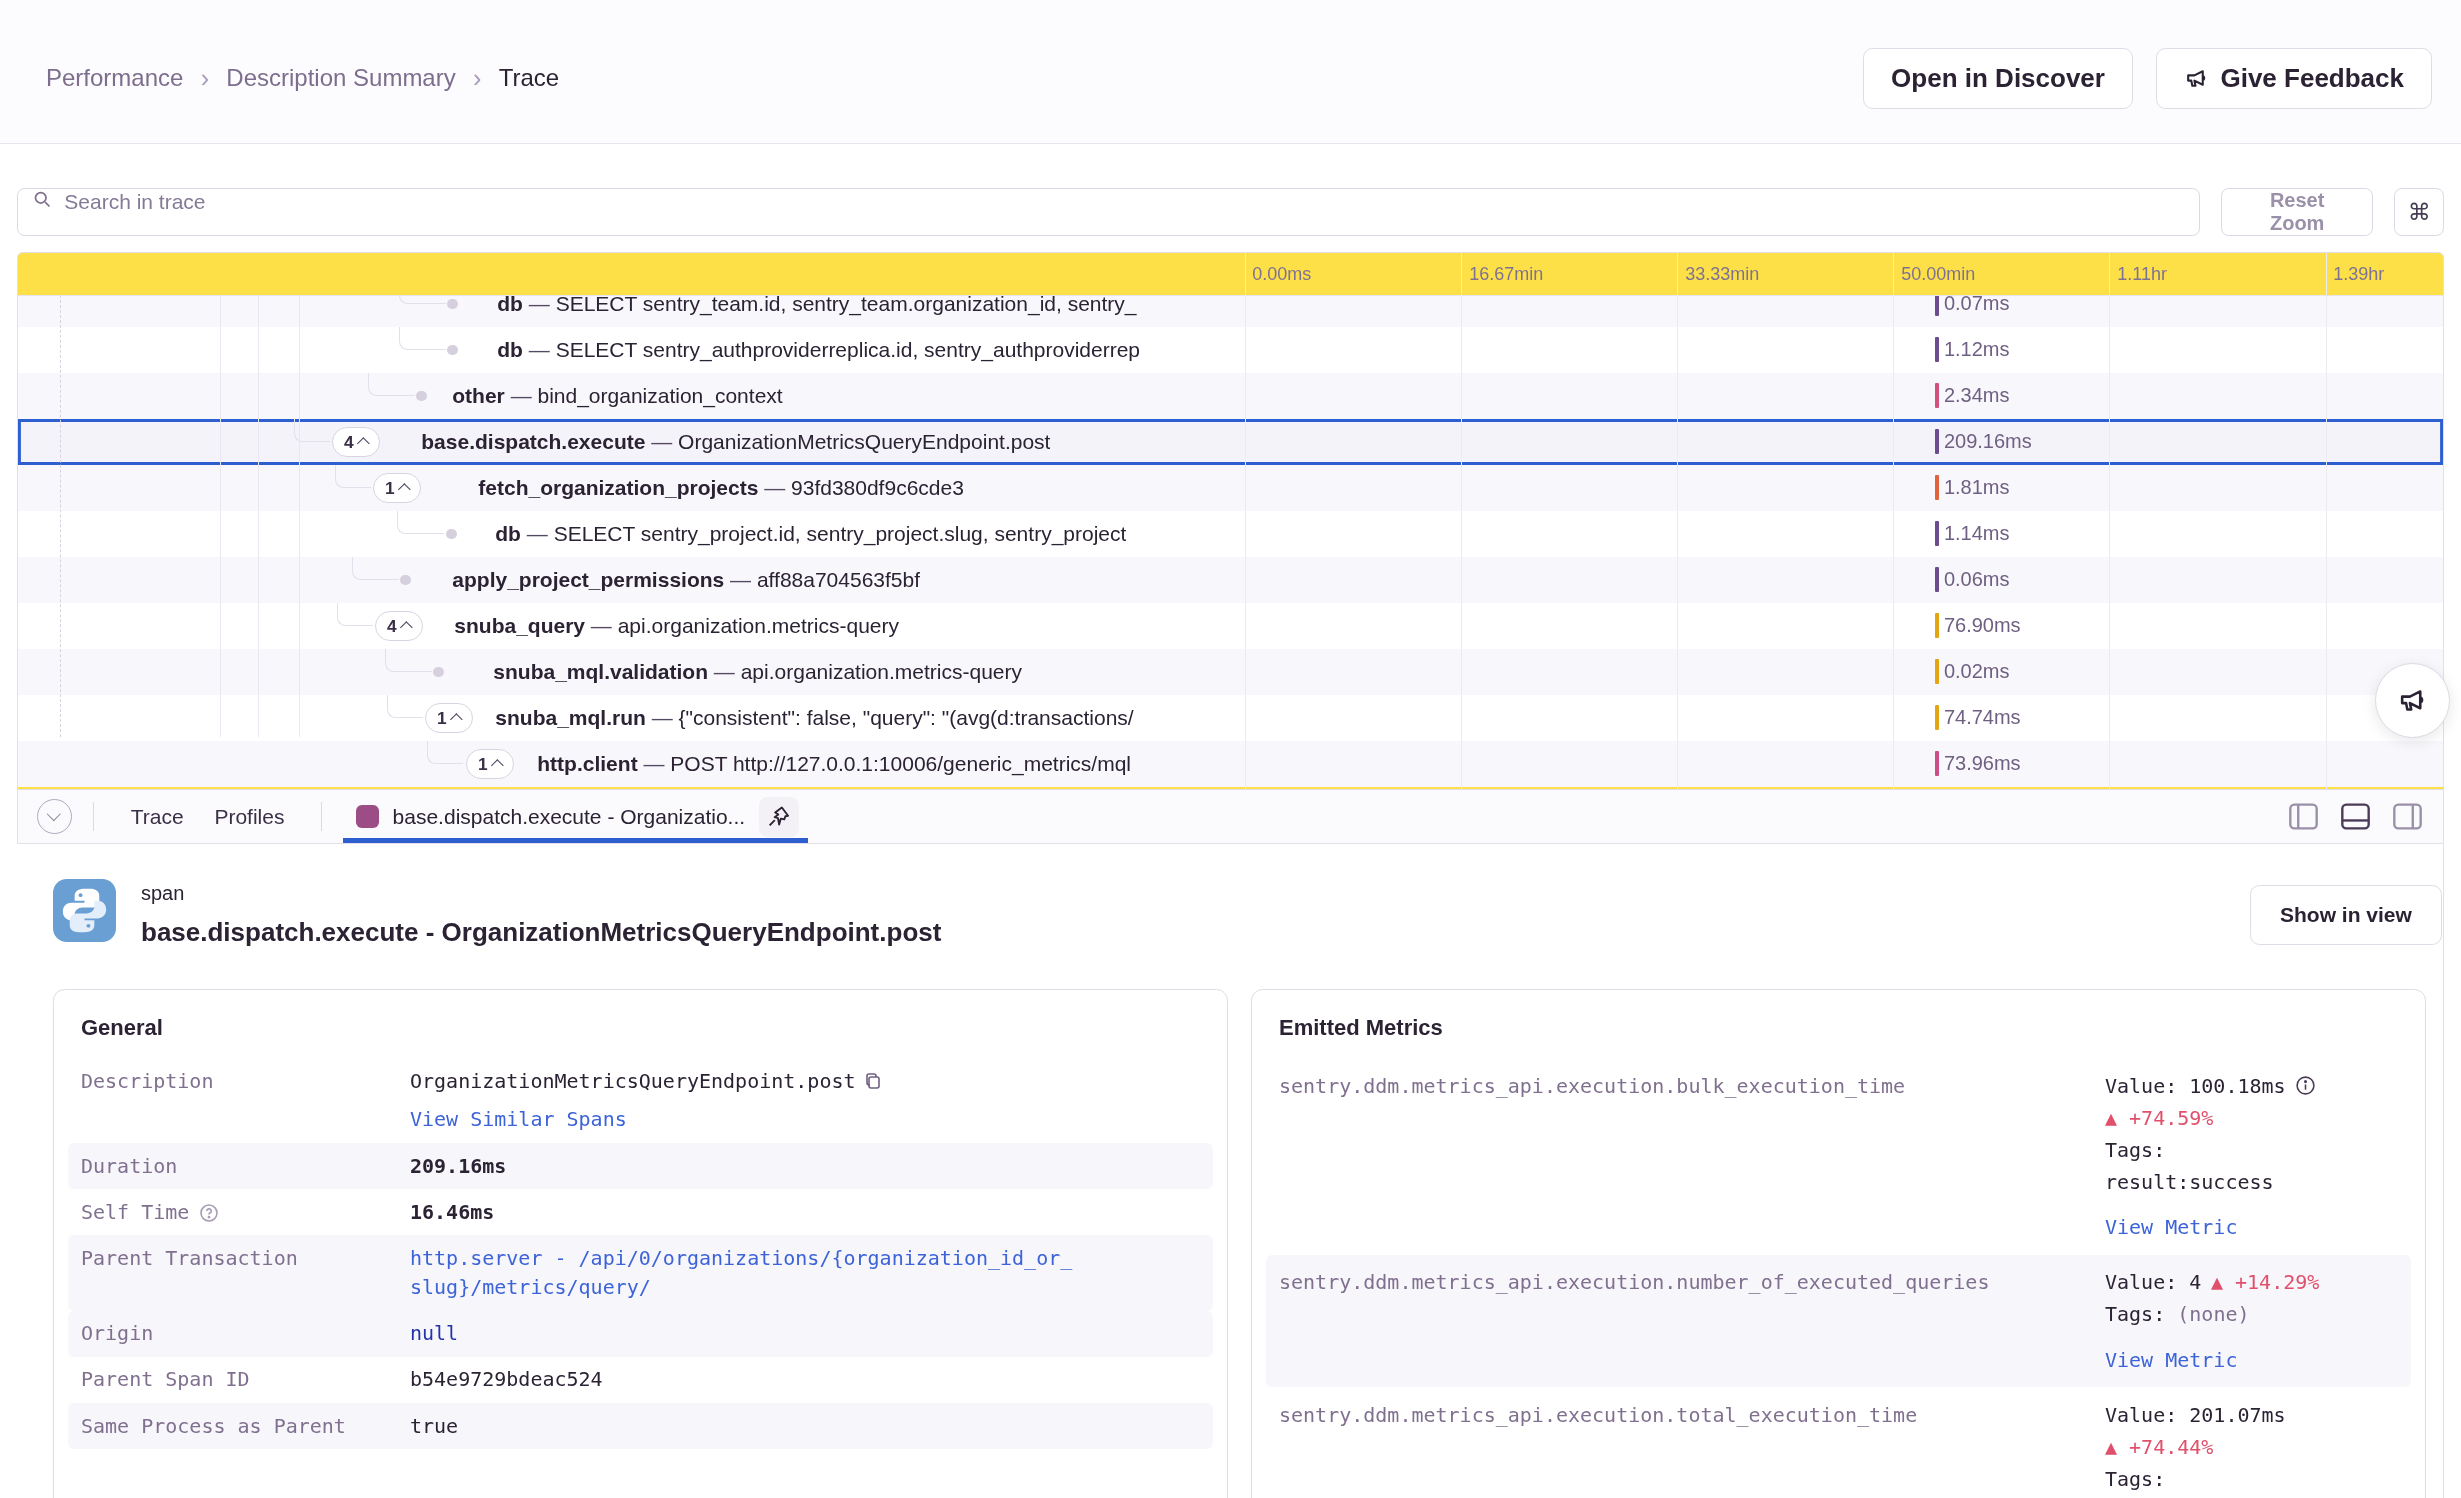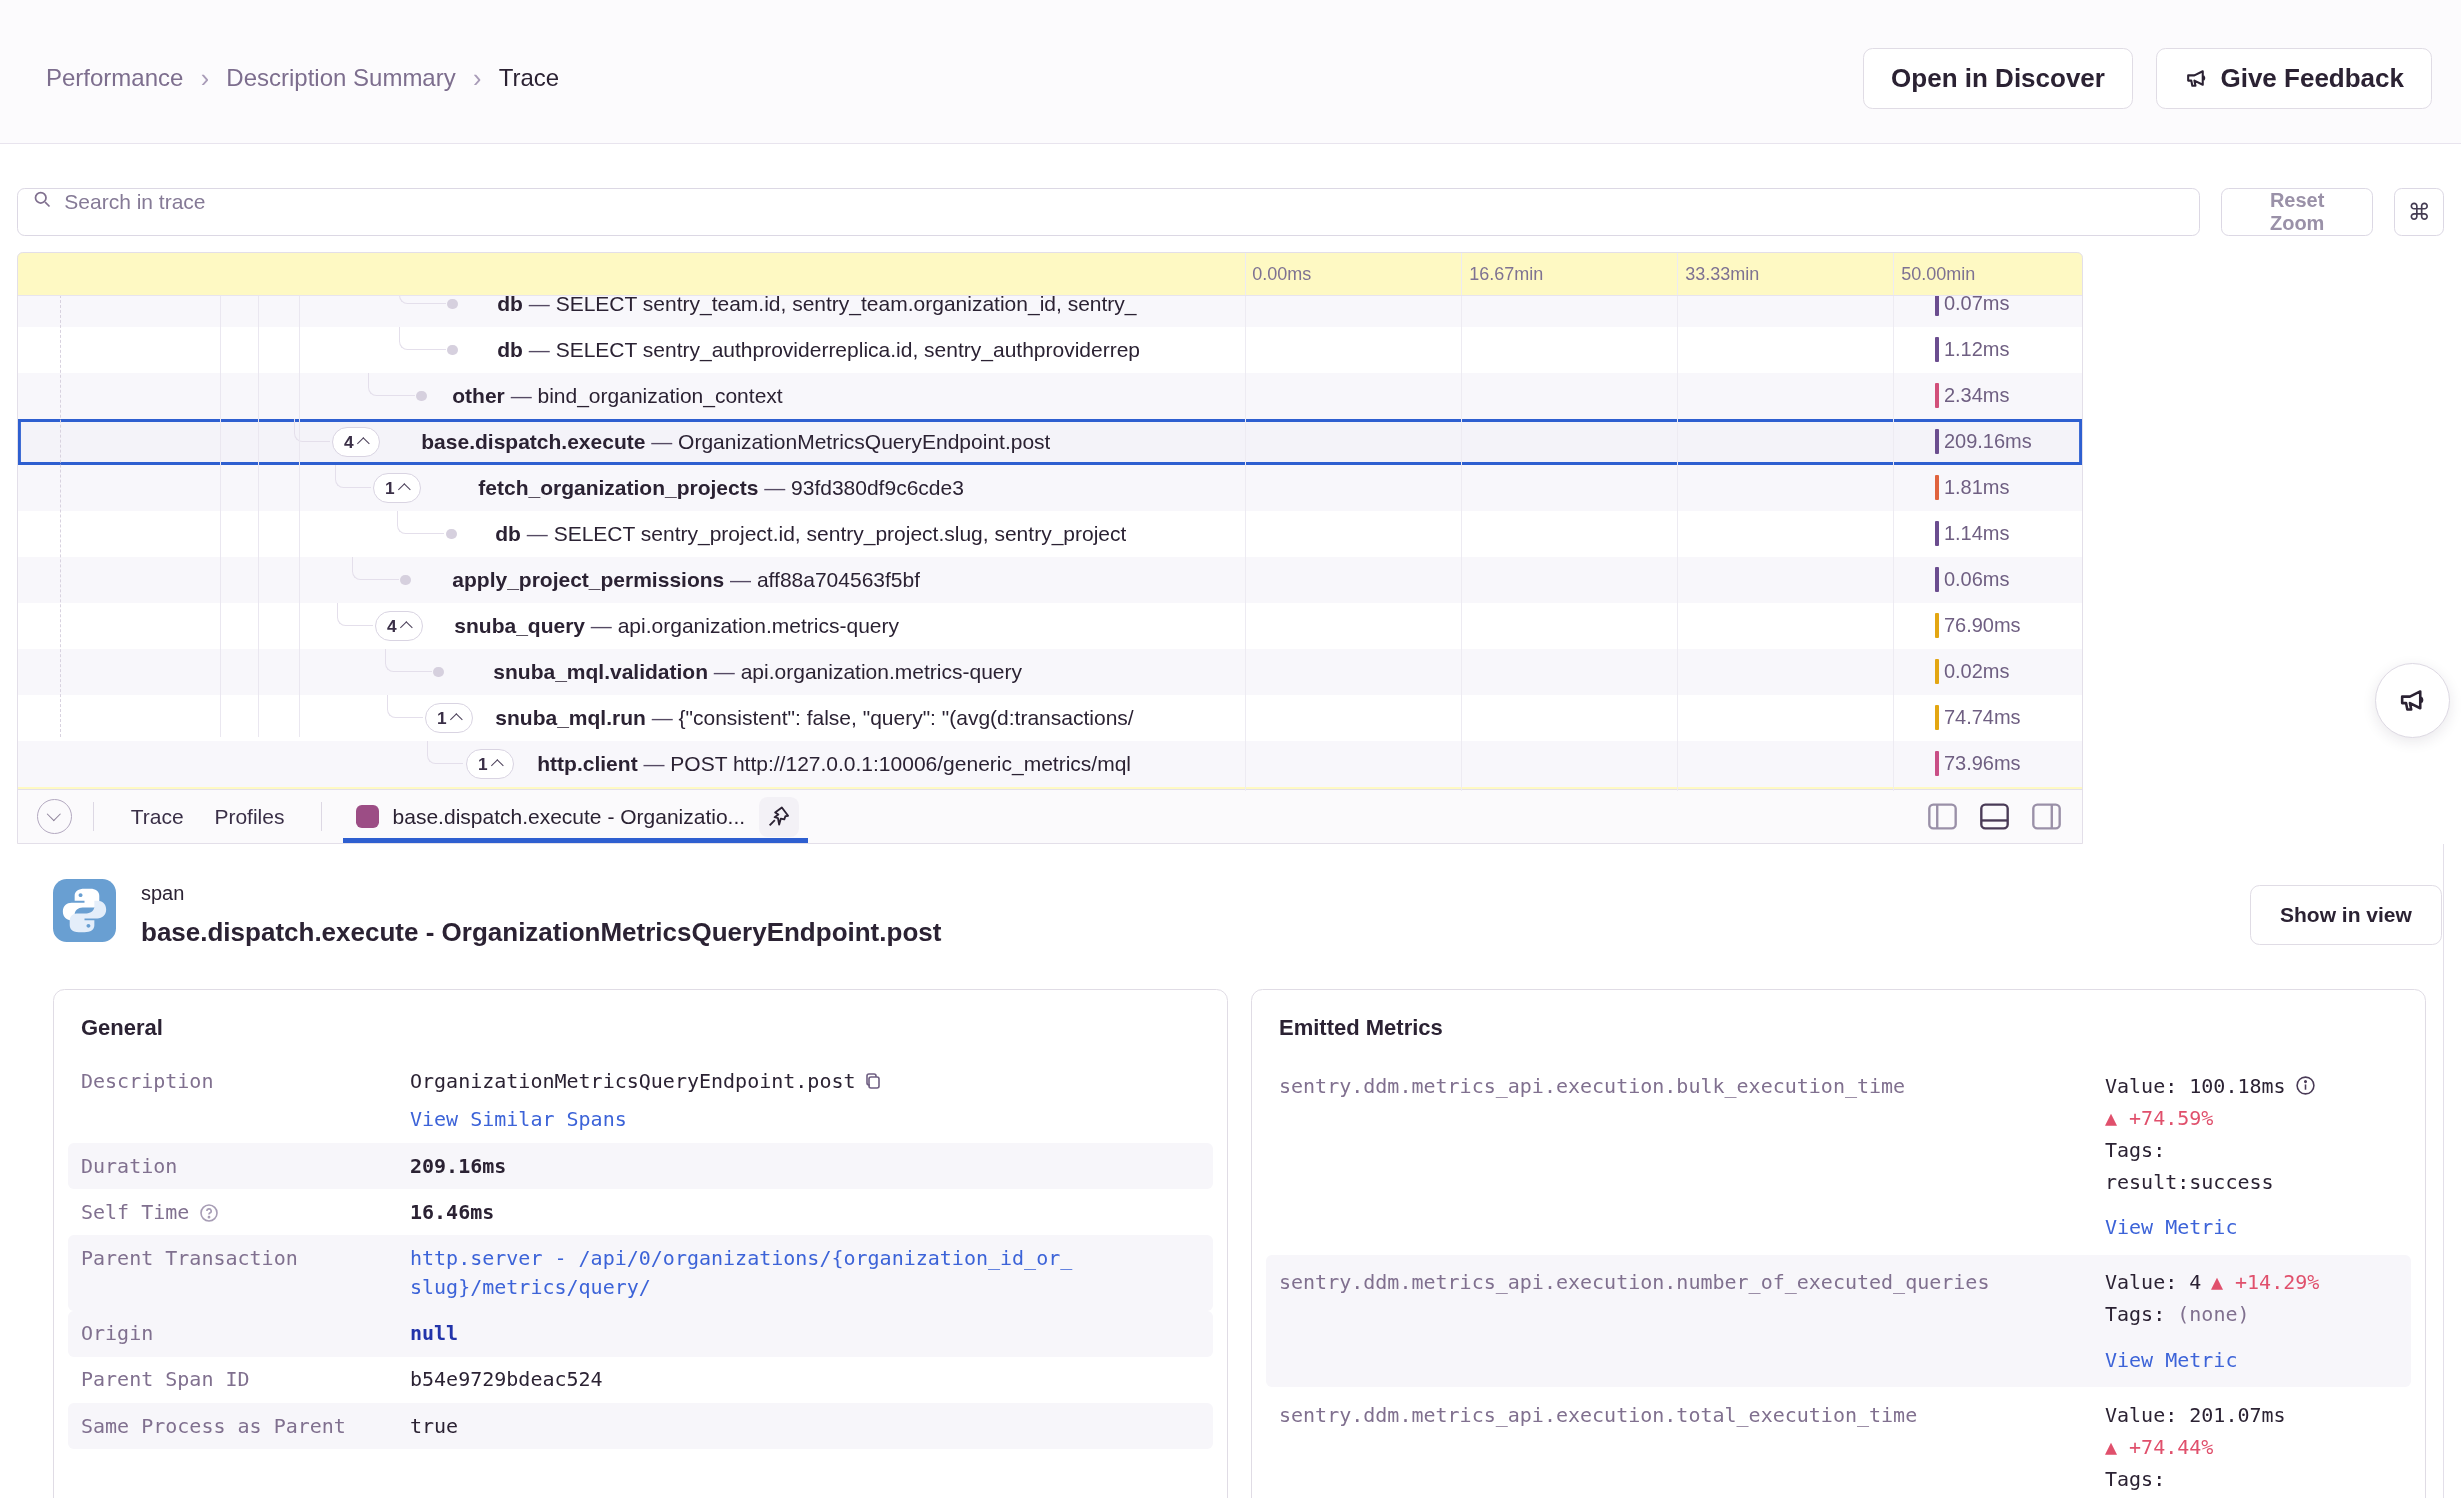--- a/index.html
+++ b/index.html
@@ -20,22 +20,22 @@
   .searchrow{position:absolute;left:17.3px;top:188px;width:2427px;height:48px;display:flex;gap:21px}
   .searchbox{flex:0 0 auto;width:2183px;height:48px;border:1px solid #dcd8e4;border-radius:7.7px;background:#fff;
              display:flex;align-items:flex-start;padding:0 13.4px;box-sizing:border-box;gap:9.6px}
   .searchbox input{border:none;outline:none;flex:1;font-size:21px;font-family:inherit;color:#2b2233;background:transparent}
   .searchbox input::placeholder{color:#857a96}
   .reset-btn{height:48px;padding:0 23px;border:1px solid #dcd8e4;border-radius:7.7px;background:#fff;
              font-size:20px;font-weight:bold;color:#9a91a8;cursor:pointer;font-family:inherit}
   .cmd-btn{width:54px;height:48px;border:1px solid #dcd8e4;border-radius:7.7px;background:#fff;font-size:23px;
            color:#443c52;cursor:pointer;font-family:"DejaVu Sans",sans-serif}
   
-  .trace-wrap{position:absolute;left:17.3px;top:252px;width:2066px;height:592px;border:1px solid #e3dfe9;
-              box-sizing:border-box;background:#fef9c3;border-radius:5.8px 5.8px 0 0}
+  .trace-wrap{position:absolute;left:17.3px;top:252px;width:2427px;height:592px;border:1px solid #e3dfe9;
+              box-sizing:border-box;background:#fde047;border-radius:5.8px 5.8px 0 0}
   .trace-grid{position:absolute;left:0;top:0;right:0;height:538px;overflow:hidden}
   .gl{position:absolute;top:0;bottom:0;width:1px;background:#edebf2;z-index:3;pointer-events:none}
   .axis{position:absolute;left:0;top:0;right:0;height:42px;border-bottom:1px solid #e8e5ee;z-index:4}
   .axlab{position:absolute;top:10.6px;font-size:18px;color:#7e7292;white-space:nowrap}
   .rows-viewport{position:absolute;left:0;top:42px;right:0;height:496px;overflow:hidden;z-index:1}
   .rows-inner{margin-top:-14.4px}
   .guide{position:absolute;top:42px;bottom:54px;border-left:1.9px solid #eae7f0;z-index:2;pointer-events:none}
   .guide.dashed{border-left:1.9px dashed #d8d2df}
   .wrow{position:relative;height:46px;background:#fff}
   .wrow.alt{background:#f8f7fb}
@@ -91,21 +91,21 @@
   .card-metrics{left:1251px;width:1175px}
   .card h3{margin:0 0 17.3px 0;font-size:22px;font-weight:bold;color:#2b2233}
   .mono{font-family:"DejaVu Sans Mono",monospace}
   .grow{display:flex;padding:8.6px 13.4px;margin:0 -13.4px;border-radius:5.8px;font-size:20px;line-height:29px}
   .grow.stripe{background:#f7f6fa}
   .glabel{flex:0 0 329px;color:#80708f;display:flex;align-items:flex-start;gap:9.6px}
   .gval{width:672px;color:#2b2233;word-break:break-all}
   .gval .line1{display:flex;align-items:center;gap:7.7px;flex-wrap:wrap}
   .gval.v-bold .gvtext{font-weight:bold}
   .gval.v-link .gvtext{color:#3c63d8;cursor:pointer}
-  .gval.v-keyword .gvtext{color:#2234aa;font-weight:bold}
+  .gval.v-keyword .gvtext{color:#2234aa;font-weight:normal}
   .glink2{display:inline-block;margin-top:9.6px;color:#3c63d8;cursor:pointer}
   .mrow{display:flex;padding:11.5px 13.4px;margin:0 -13.4px;border-radius:5.8px;font-size:20px;line-height:32px}
   .mrow.stripe{background:#f7f6fa}
   .mname{flex:0 0 826px;color:#80708f;word-break:break-all;padding-right:19px;box-sizing:border-box}
   .mval{flex:1;color:#2b2233}
   .mval .vline{display:flex;align-items:center;gap:9.6px;flex-wrap:wrap}
   .delta{color:#e0506c}
   .tags-none{color:#80708f}
   .view-metric{color:#3c63d8;cursor:pointer;display:inline-block;margin-top:13.4px}
   .icon-btn-inline{display:inline-flex;align-items:center;cursor:pointer}

